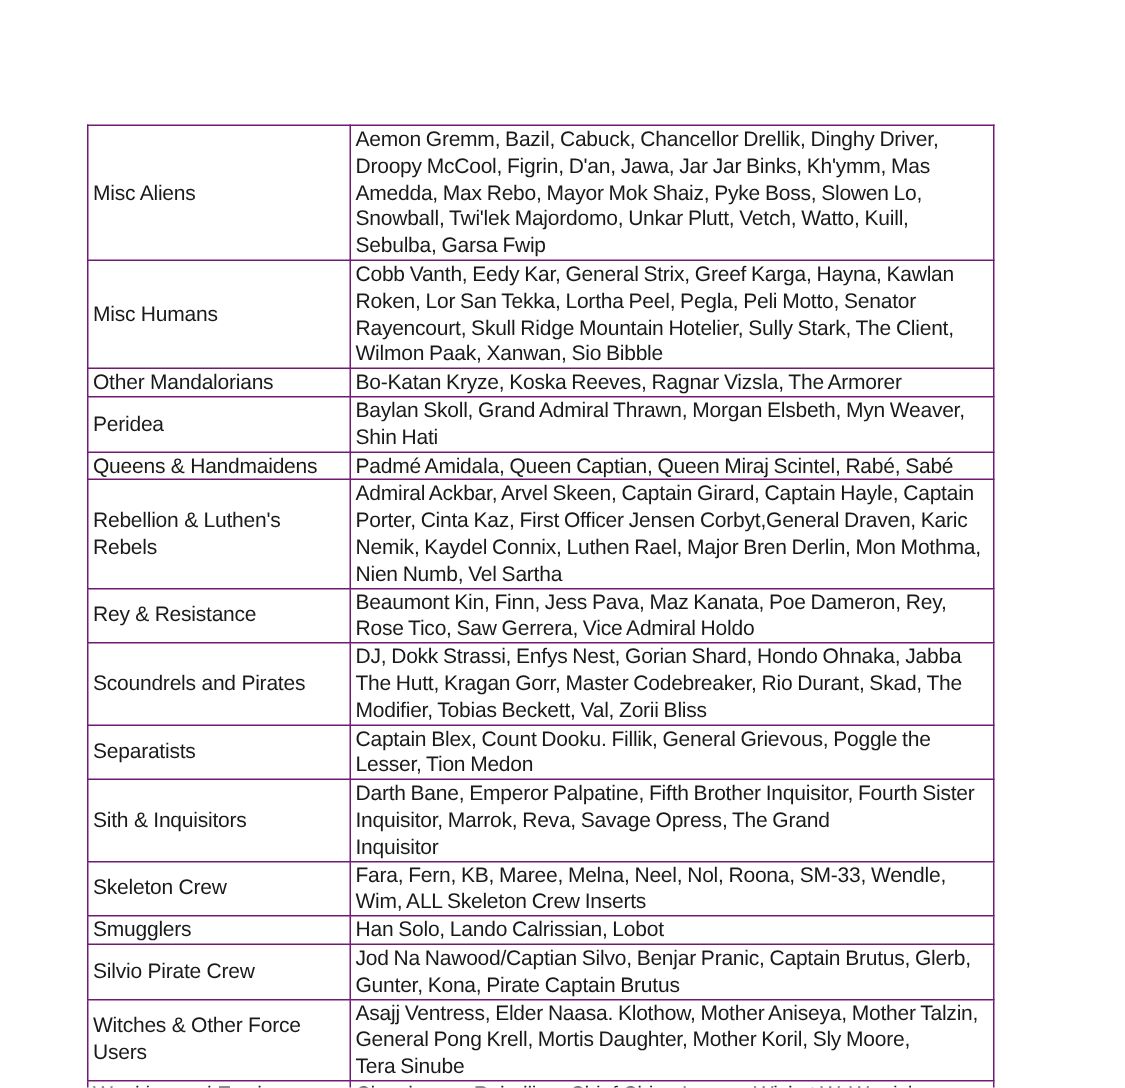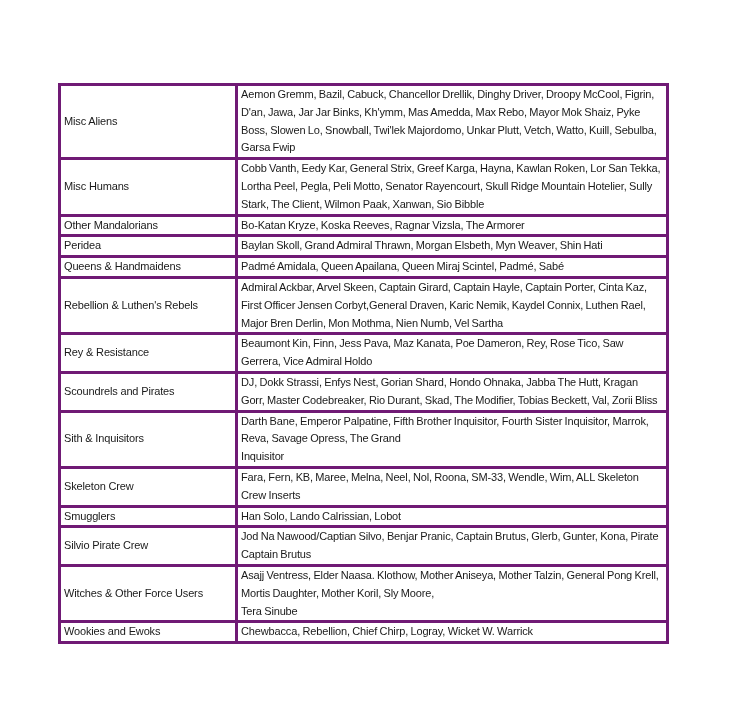--- a/index.html
+++ b/index.html
@@ -20,23 +20,23 @@
       left: 58px;
       top: 83px;
       width: 604px;
     }
     table.roster {
       border-collapse: collapse;
       width: 604px;
       table-layout: fixed;
     }
     table.roster td {
-      border: 3px solid #701a75;
+      border: 1px solid #701a75;
       padding: 0 3px;
-      font-size: 11px;
+      font-size: 14px;
       line-height: 17.8px;
       vertical-align: middle;
       letter-spacing: -0.15px;
     }
     table.roster td.group {
       width: 168px;
     }
     table.roster td.members {
       width: 422px;
       white-space: pre-line;
@@ -61,33 +61,37 @@
       <tr>
         <td class="group">Other Mandalorians</td>
         <td class="members">Bo-Katan Kryze, Koska Reeves, Ragnar Vizsla, The Armorer</td>
       </tr>
       <tr>
         <td class="group">Peridea</td>
         <td class="members">Baylan Skoll, Grand Admiral Thrawn, Morgan Elsbeth, Myn Weaver, Shin Hati</td>
       </tr>
       <tr>
         <td class="group">Queens &amp; Handmaidens</td>
-        <td class="members">Padmé Amidala, Queen Apailana, Queen Miraj Scintel, Padmé, Sabé</td>
+        <td class="members">Padmé Amidala, Queen Captian, Queen Miraj Scintel, Rabé, Sabé</td>
       </tr>
       <tr>
         <td class="group">Rebellion &amp; Luthen's Rebels</td>
         <td class="members">Admiral Ackbar, Arvel Skeen, Captain Girard, Captain Hayle, Captain Porter, Cinta Kaz, First Officer Jensen Corbyt,General Draven, Karic Nemik, Kaydel Connix, Luthen Rael, Major Bren Derlin, Mon Mothma, Nien Numb, Vel Sartha</td>
       </tr>
       <tr>
         <td class="group">Rey &amp; Resistance</td>
         <td class="members">Beaumont Kin, Finn, Jess Pava, Maz Kanata, Poe Dameron, Rey, Rose Tico, Saw Gerrera, Vice Admiral Holdo</td>
       </tr>
       <tr>
         <td class="group">Scoundrels and Pirates</td>
         <td class="members">DJ, Dokk Strassi, Enfys Nest, Gorian Shard, Hondo Ohnaka, Jabba The Hutt, Kragan Gorr, Master Codebreaker, Rio Durant, Skad, The Modifier, Tobias Beckett, Val, Zorii Bliss</td>
+      </tr>
+      <tr class="tall">
+        <td class="group">Separatists</td>
+        <td class="members">Captain Blex, Count Dooku. Fillik, General Grievous, Poggle the Lesser, Tion Medon</td>
       </tr>
       <tr>
         <td class="group">Sith &amp; Inquisitors</td>
         <td class="members">Darth Bane, Emperor Palpatine, Fifth Brother Inquisitor, Fourth Sister Inquisitor, Marrok, Reva, Savage Opress, The Grand
 Inquisitor</td>
       </tr>
       <tr>
         <td class="group">Skeleton Crew</td>
         <td class="members">Fara, Fern, KB, Maree, Melna, Neel, Nol, Roona, SM-33, Wendle, Wim, ALL Skeleton Crew Inserts</td>
       </tr>

